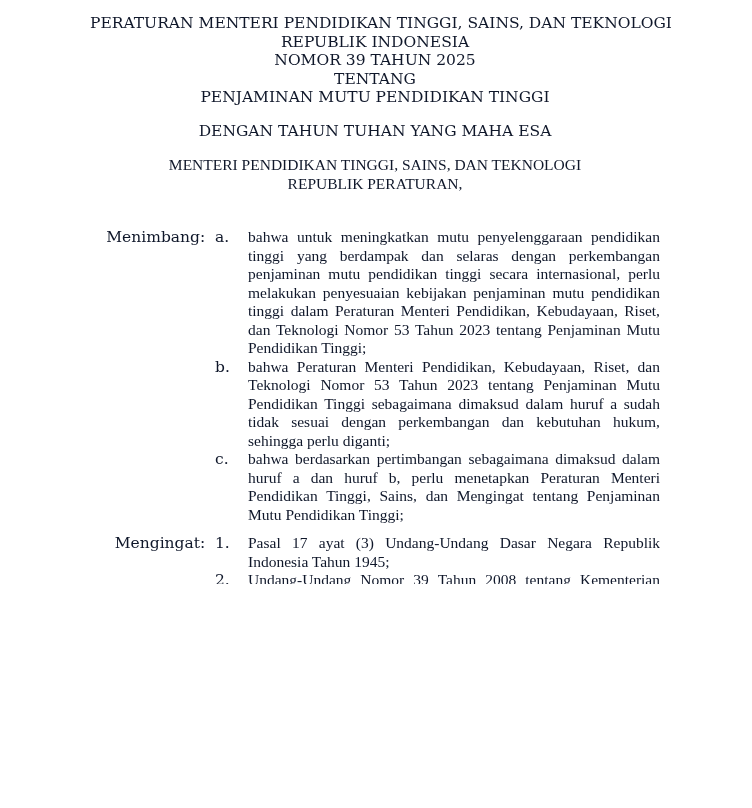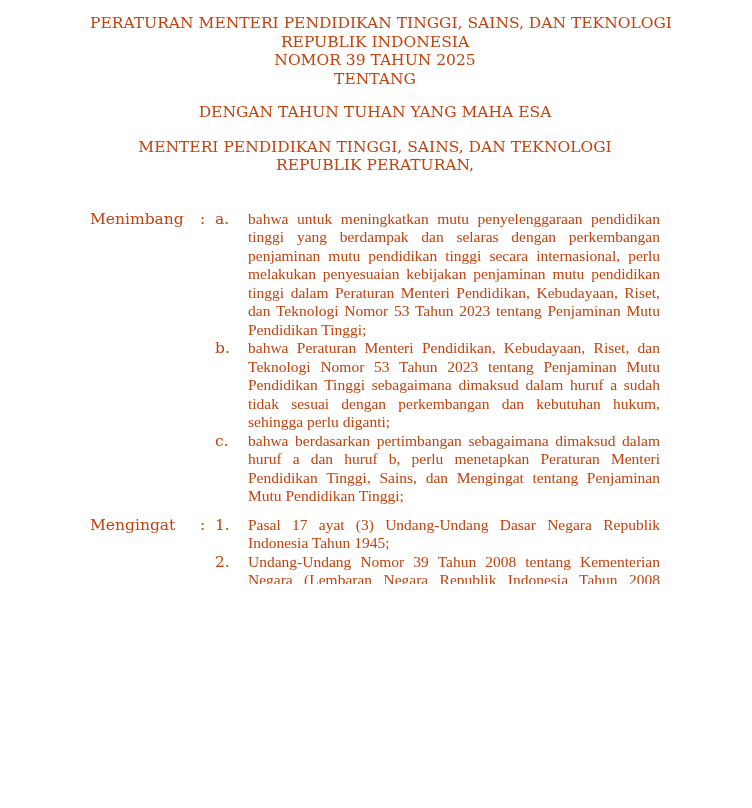--- a/index.html
+++ b/index.html
@@ -6,21 +6,21 @@
     margin: 0;
     padding: 0;
     background: #ffffff;
   }
   .page {
     position: relative;
     width: 752px;
     height: 584px;
     box-sizing: border-box;
     background: #ffffff;
-    color: #c2410c;
+    color: #0f172a;
     font-family: "DejaVu Serif", "Liberation Serif", serif;
     font-size: 15.5px;
     line-height: 18.5px;
     padding: 14px 92px 0 90px;
     overflow: hidden;
   }
   .title-block {
     text-align: center;
   }
   .title-line {
@@ -30,30 +30,32 @@
     text-align: center;
     margin-top: 15px;
     white-space: nowrap;
   }
   .authority-block {
     text-align: center;
     margin-top: 16px;
   }
   .authority-line {
     white-space: nowrap;
+    font-family: Liberation Serif, serif;
   }
   .clause {
     display: flex;
     align-items: flex-start;
   }
   .clause-menimbang { margin-top: 35px; }
   .clause-mengingat { margin-top: 10px; }
   .clause-label {
     width: 110px;
     flex: 0 0 110px;
+    text-align: right;
   }
   .clause-colon {
     width: 15px;
     flex: 0 0 15px;
   }
   .clause-items {
     flex: 1 1 auto;
     min-width: 0;
   }
   .clause-item {
@@ -75,20 +77,21 @@
 </head>
 <body>
 
 <div class="page">
 
   <header class="title-block">
     <div class="title-line">PERATURAN MENTERI PENDIDIKAN TINGGI, SAINS, DAN TEKNOLOGI</div>
     <div class="title-line">REPUBLIK INDONESIA</div>
     <div class="title-line">NOMOR 39 TAHUN 2025</div>
     <div class="title-line">TENTANG</div>
+    <div class="title-line">PENJAMINAN MUTU PENDIDIKAN TINGGI</div>
   </header>
 
   <div class="invocation">DENGAN TAHUN TUHAN YANG MAHA ESA</div>
 
   <div class="authority-block">
     <div class="authority-line">MENTERI PENDIDIKAN TINGGI, SAINS, DAN TEKNOLOGI</div>
     <div class="authority-line">REPUBLIK PERATURAN,</div>
   </div>
 
   <section class="clause clause-menimbang">

